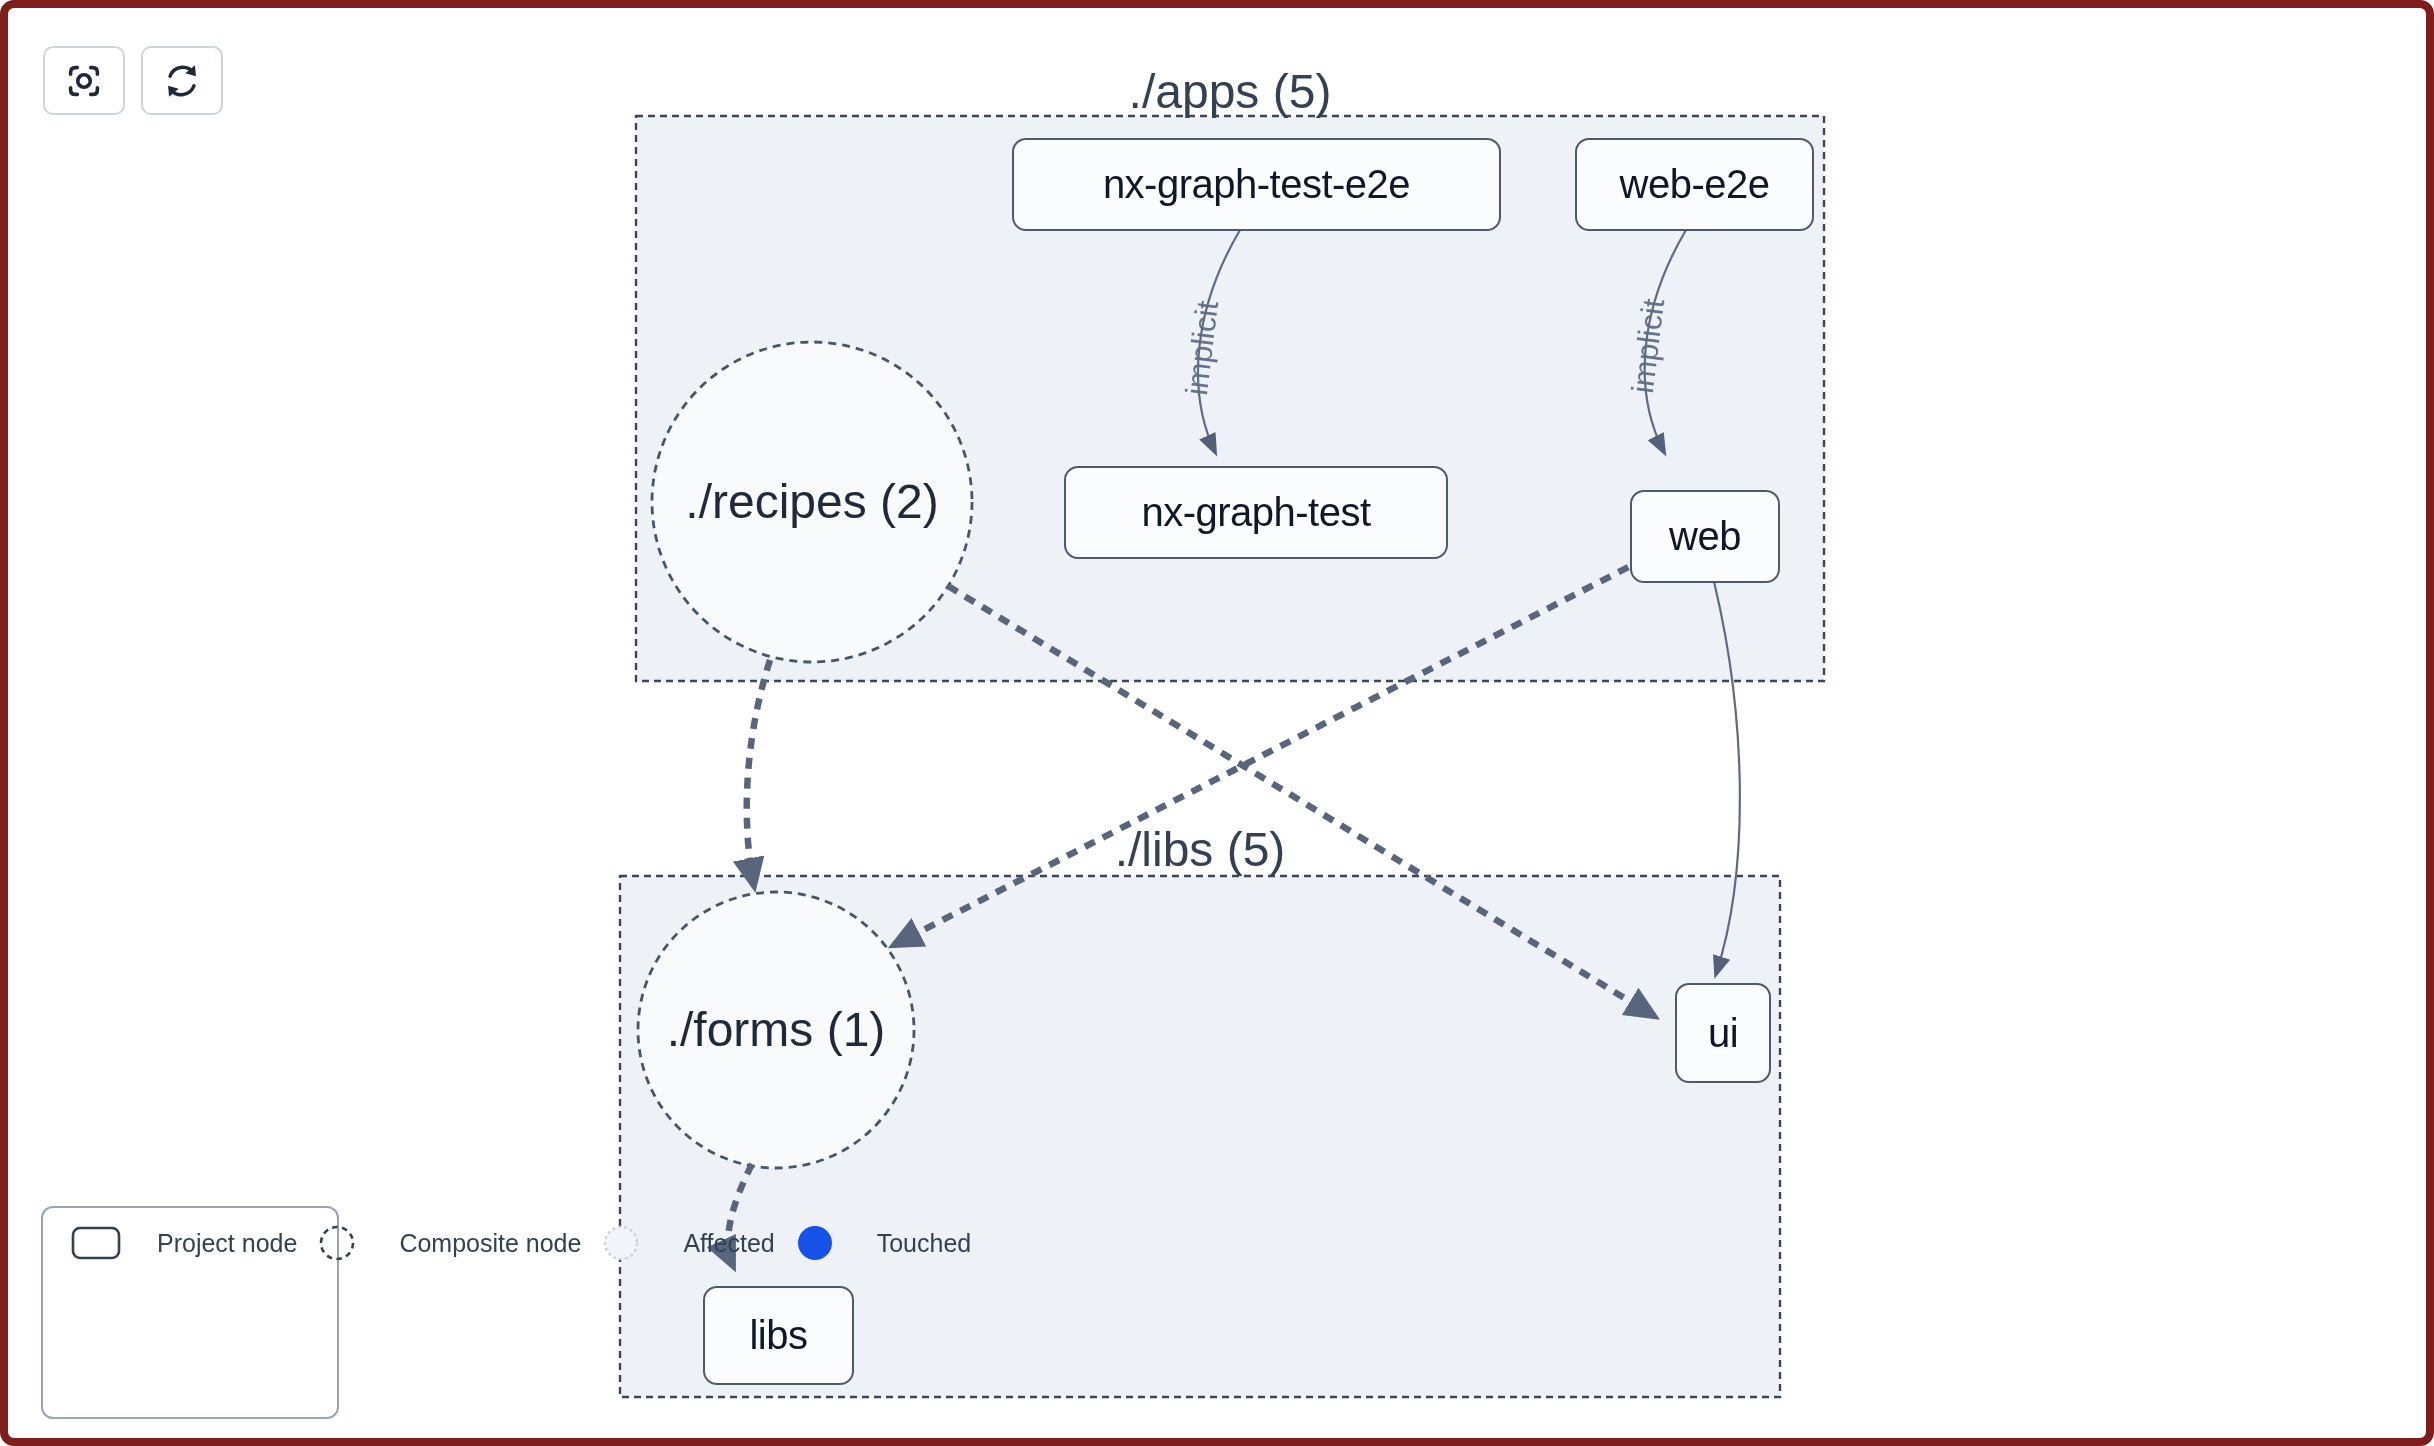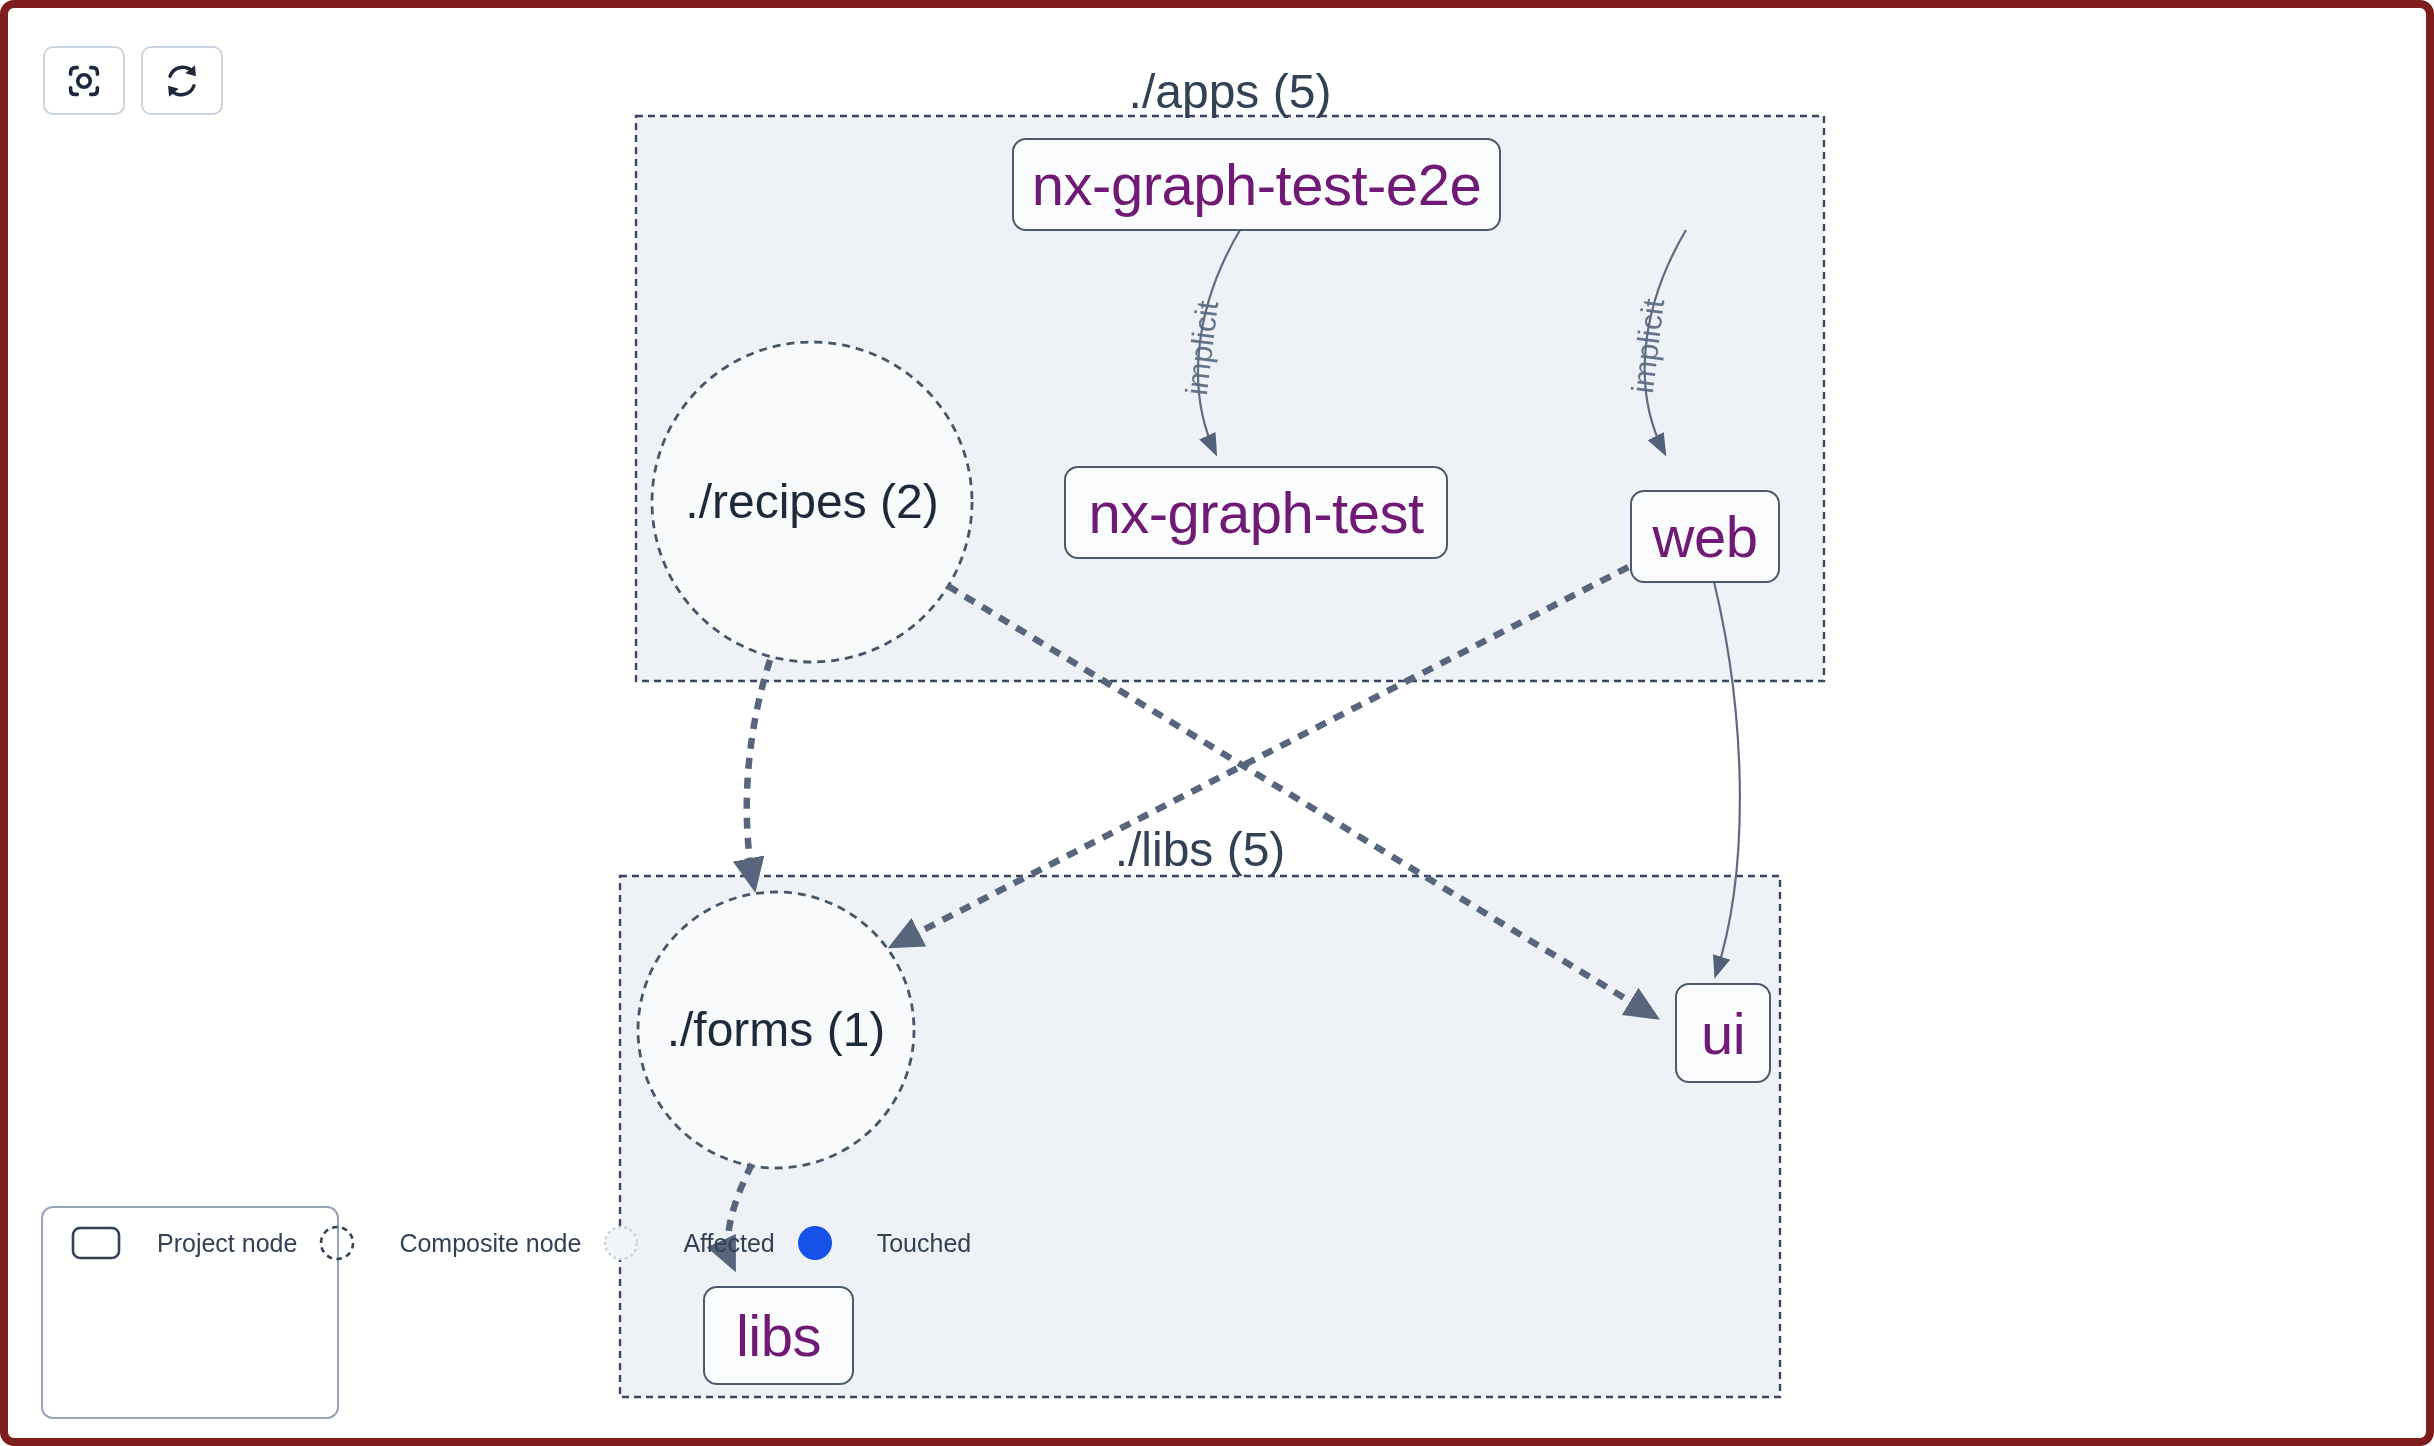--- a/index.html
+++ b/index.html
@@ -18,21 +18,21 @@
   .comp{fill:#f8fafc;stroke:#475569;stroke-width:2.8;stroke-dasharray:8 6;}
   .e-thin{fill:none;stroke:#5d6b83;stroke-width:2.2;}
   .e-dash{fill:none;stroke:#57657d;stroke-width:6.5;stroke-dasharray:11 9;}
   .imp{font-size:31px;fill:#64748b;text-anchor:middle;font-family:"Liberation Sans",sans-serif;}
   .ctext{font-size:48px;fill:#1e293b;text-anchor:middle;font-family:"Liberation Sans",sans-serif;}
   .gtext{font-size:48px;fill:#334155;text-anchor:middle;font-family:"Liberation Sans",sans-serif;}
   .node{
     position:absolute;z-index:4;
     background:#fbfcfe;border:2.4px solid #4d5a6e;border-radius:14px;
     display:flex;align-items:center;justify-content:center;
-    font-size:58px;color:#701a75;letter-spacing:-0.5px;
+    font-size:40px;color:#0f172a;letter-spacing:-0.5px;
   }
   .toolbar{position:absolute;left:35px;top:38px;z-index:10;display:flex;gap:16px;}
   .tbtn{
     width:82px;height:69px;box-sizing:border-box;
     background:#ffffff;border:2px solid #cbd5e1;border-radius:10px;
     display:flex;align-items:center;justify-content:center;
     padding:0;cursor:pointer;
   }
   .legend{
     position:absolute;left:33px;top:1198px;z-index:10;
@@ -106,20 +106,23 @@
     <path class="e-thin" d="M1700 550 C1740 700 1742 862 1708 966" marker-end="url(#arrow-sm)"></path>
     <path class="e-dash" d="M744 1156 C722 1200 714 1234 725 1258" marker-end="url(#arrow-lg)"></path>
 
     <text class="ctext" x="804" y="510">./recipes (2)</text>
     <text class="ctext" x="768" y="1038">./forms (1)</text>
   </svg>
 
   <div class="node" style="left:1004px;top:130px;width:485px;height:89px;">
     <span>nx-graph-test-e2e</span>
   </div>
+  <div class="node" style="left:1567px;top:130px;width:235px;height:89px;">
+    <span>web-e2e</span>
+  </div>
   <div class="node" style="left:1056px;top:458px;width:380px;height:89px;">
     <span>nx-graph-test</span>
   </div>
   <div class="node" style="left:1622px;top:458px;width:146px;height:89px;margin-top:24px;">
     <span>web</span>
   </div>
   <div class="node" style="left:1667px;top:975px;width:92px;height:96px;">
     <span>ui</span>
   </div>
   <div class="node" style="left:695px;top:1278px;width:147px;height:95px;">

